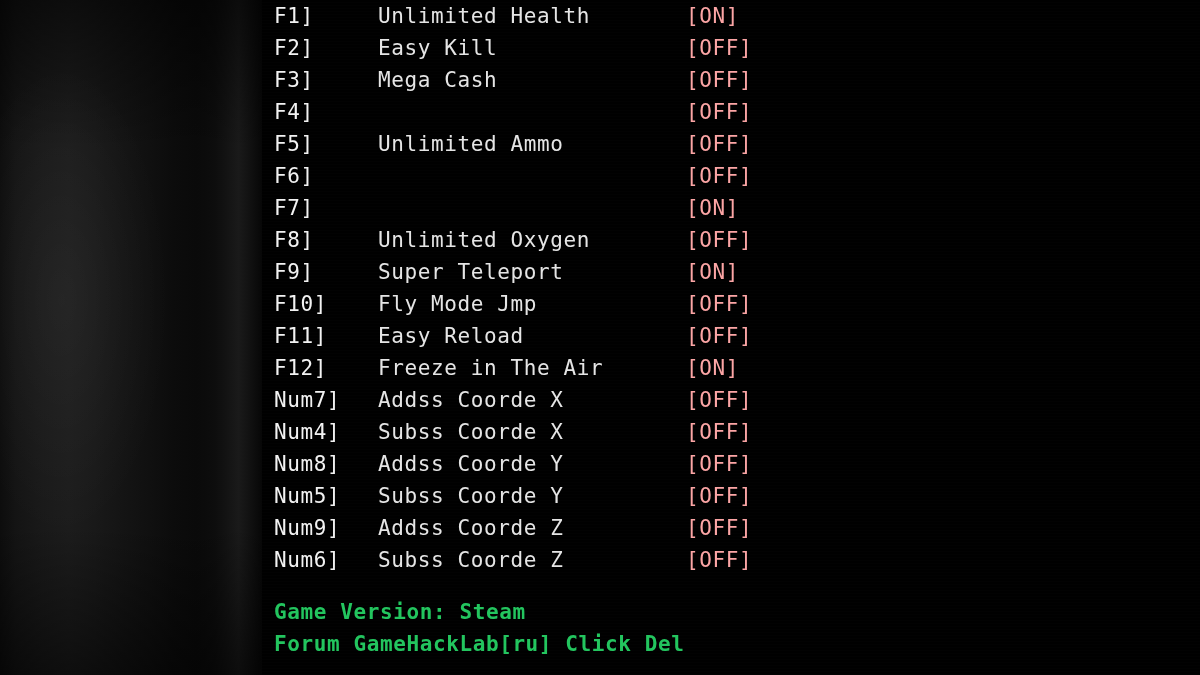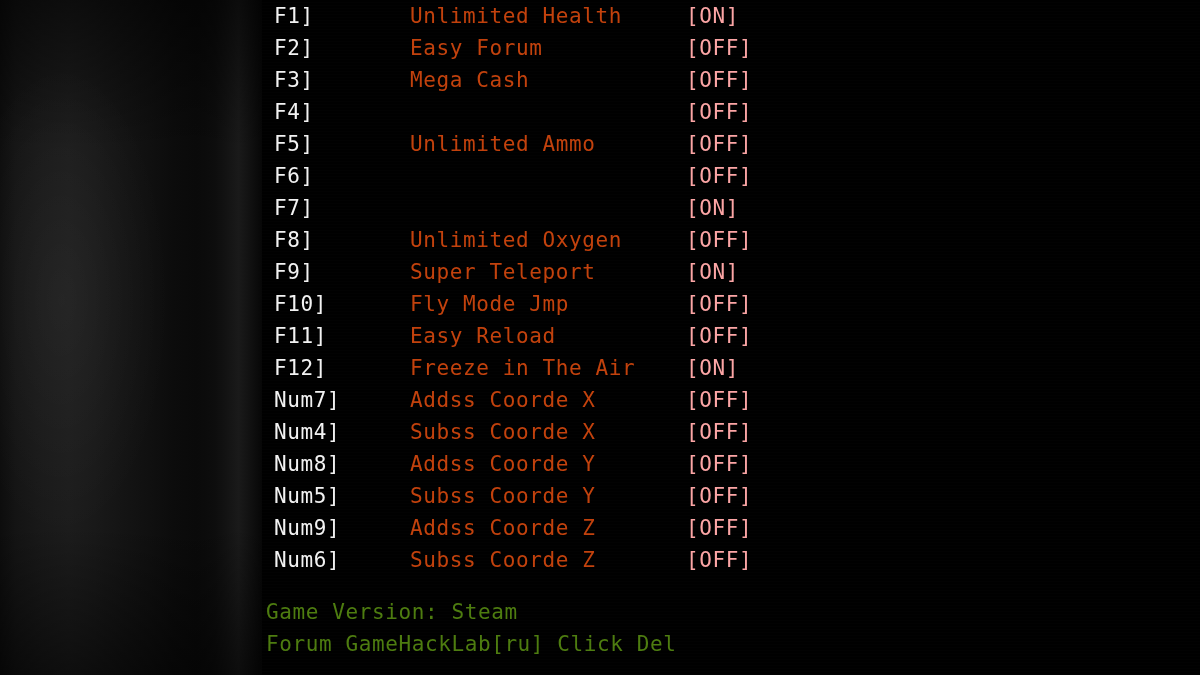--- a/index.html
+++ b/index.html
@@ -101,24 +101,23 @@
     position:absolute;
     left:12px;
     color:#f2f2f2;
     font-size:21px;
     letter-spacing:0.6px;
   }
 
   .col-name {
     position:absolute;
     left:116px;
-    color:#c2410c;
-    font-size:21px;
-    letter-spacing:0.6px;
-    margin-left:32px;
+    color:#e5e5e5;
+    font-size:21px;
+    letter-spacing:0.6px;
   }
 
   .col-status {
     position:absolute;
     left:424px;
     color:#fca5a5;
     font-size:21px;
     letter-spacing:0.6px;
   }
 
@@ -131,45 +130,46 @@
 
   .footer-line {
     position:relative;
     height:32px;
     line-height:32px;
     white-space:nowrap;
   }
 
   .footer-text {
     position:absolute;
-    left:4px;
-    color:#4d7c0f;
-    font-size:21px;
-    letter-spacing:0.6px;
+    left:12px;
+    color:#22c55e;
+    font-size:21px;
+    letter-spacing:0.6px;
+    font-weight:bold;
   }
 </style>
 </head>
 <body>
 
 <div id="screen">
 
   <div id="backdrop"></div>
   <div id="backdrop-sheen"></div>
 
   <div id="panel">
 
     <div id="cheat-list">
         <div class="cheat-row">
           <span class="col-key">F1]</span>
           <span class="col-name">Unlimited Health</span>
           <span class="col-status">[ON]</span>
         </div>
         <div class="cheat-row">
           <span class="col-key">F2]</span>
-          <span class="col-name">Easy Forum</span>
+          <span class="col-name">Easy Kill</span>
           <span class="col-status">[OFF]</span>
         </div>
         <div class="cheat-row">
           <span class="col-key">F3]</span>
           <span class="col-name">Mega Cash</span>
           <span class="col-status">[OFF]</span>
         </div>
         <div class="cheat-row">
           <span class="col-key">F4]</span>
           <span class="col-status">[OFF]</span>

